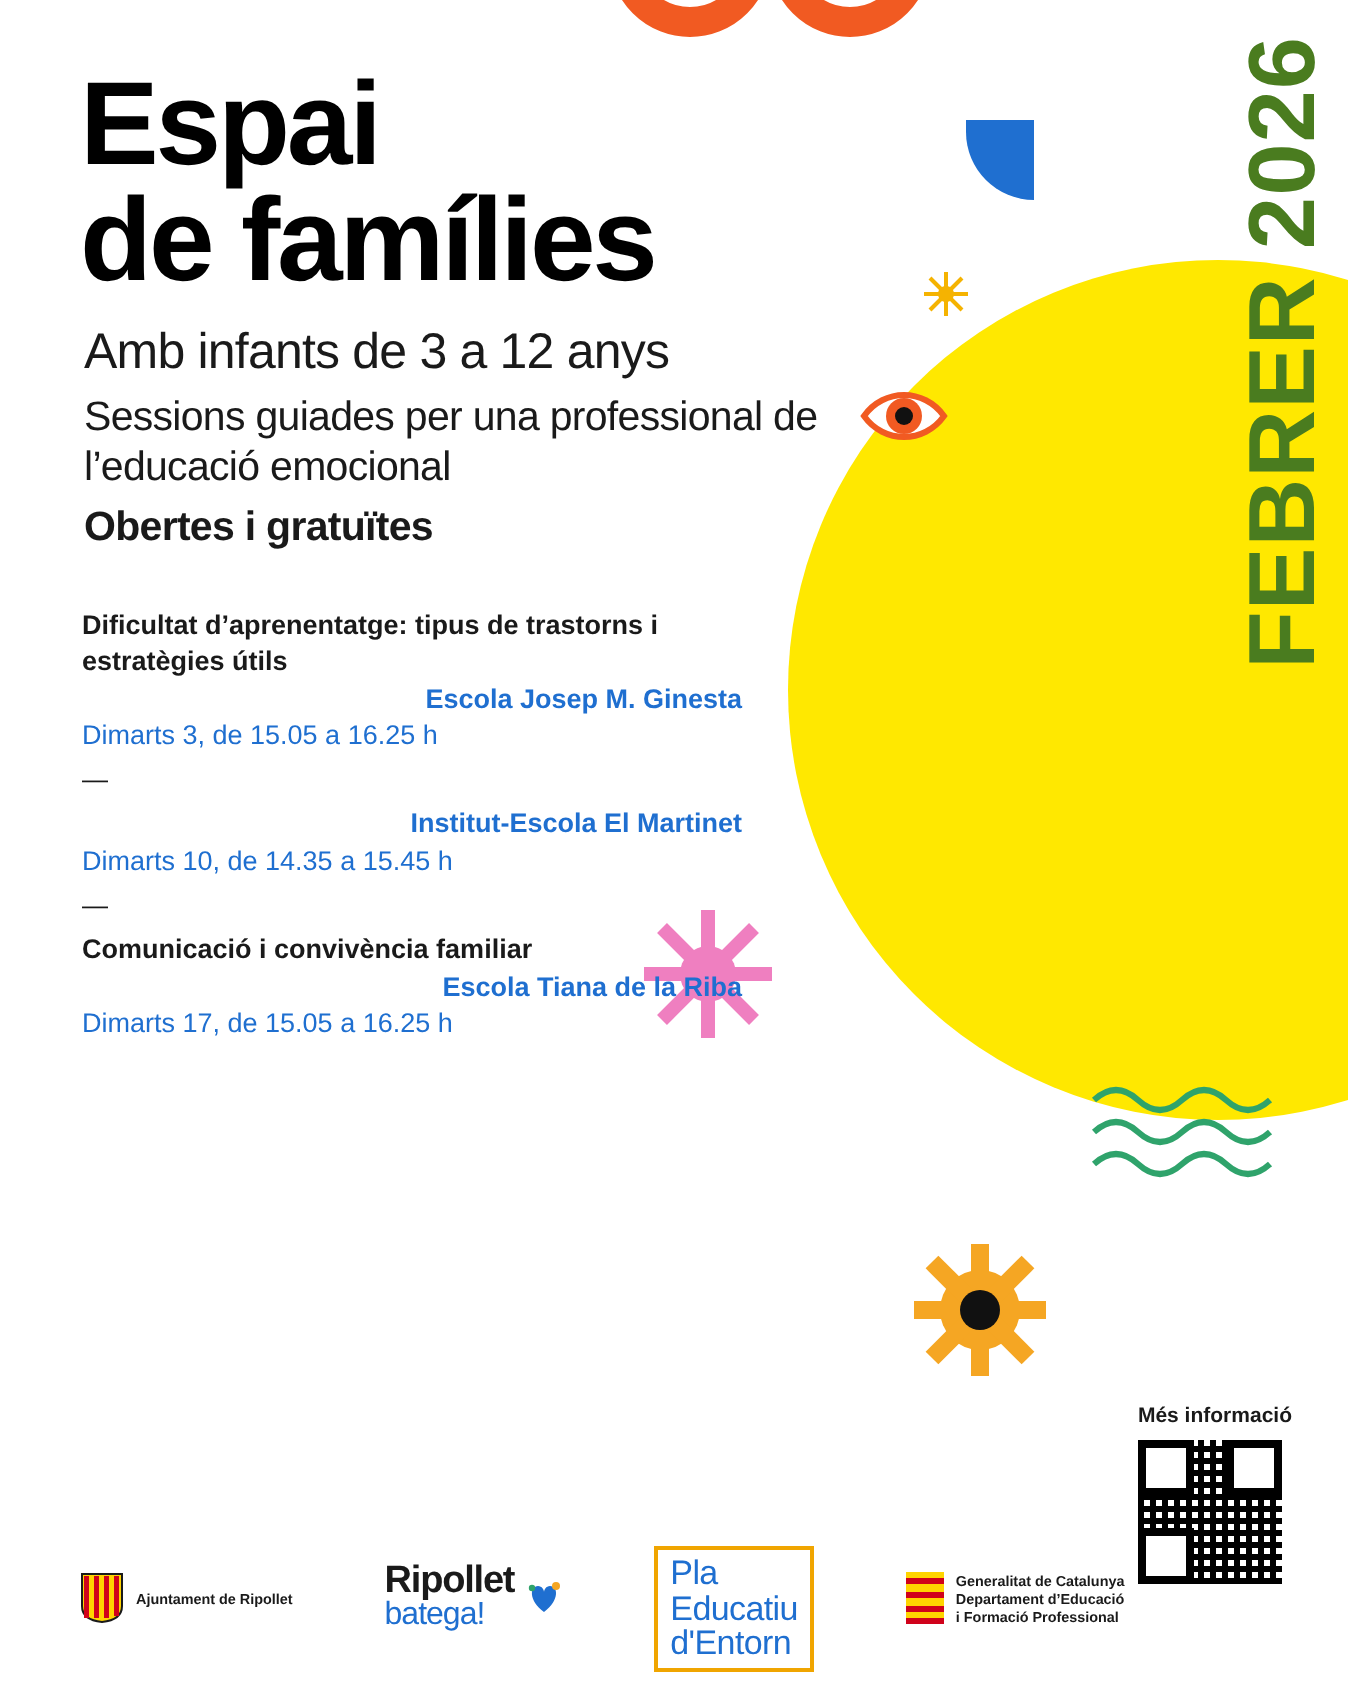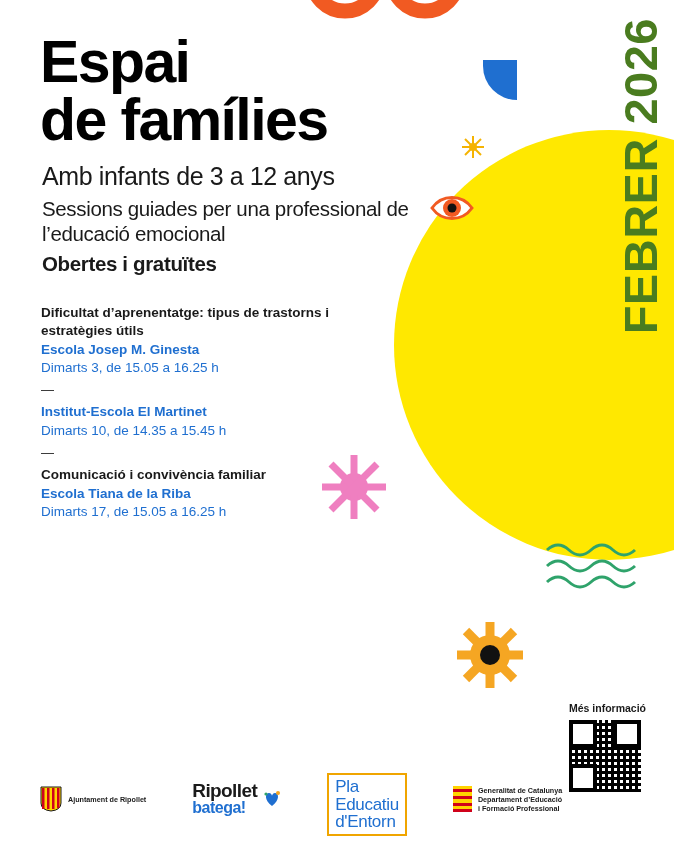--- a/index.html
+++ b/index.html
@@ -132,20 +132,21 @@
     line-height: 1.28;
     color: #1a1a1a;
     margin: 0;
   }
   .session-place {
     font-size: 13.5px;
     font-weight: bold;
     color: #1f6fd0;
     margin: 2px 0 0 0;
     line-height: 1.28;
+    text-align: right;
   }
   .session-date {
     font-size: 13.5px;
     color: #1f6fd0;
     margin: 1px 0 0 0;
     line-height: 1.28;
   }
   .sep {
     color: #1a1a1a;
     font-size: 13px;
@@ -200,21 +201,21 @@
     padding-left: 40px;
     gap: 46px;
   }
   .logo { display: flex; align-items: center; gap: 6px; }
   .logo-text { font-size: 7.2px; font-weight: bold; line-height: 1.25; color: #1a1a1a; }
 
   .ajunt-shield { width: 22px; height: 26px; }
   .ripollet-name {
     font-size: 19px; font-weight: bold; color: #1a1a1a; letter-spacing: -0.6px; line-height: 0.95;
   }
-  .ripollet-sub { font-size: 16px; font-weight: bold; color: #1f6fd0; letter-spacing: -0.5px; line-height: 1; }
+  .ripollet-sub { font-size: 16px; font-weight: normal; color: #1f6fd0; letter-spacing: -0.5px; line-height: 1; }
 
   .pla-box {
     border: 2px solid #f0a500;
     padding: 3px 6px;
     color: #1f6fd0;
     font-weight: normal;
     font-size: 17px;
     line-height: 1.05;
     letter-spacing: -0.3px;
     margin-top: 11px;

